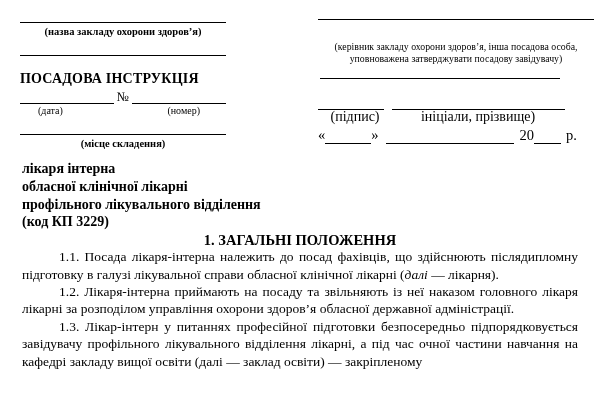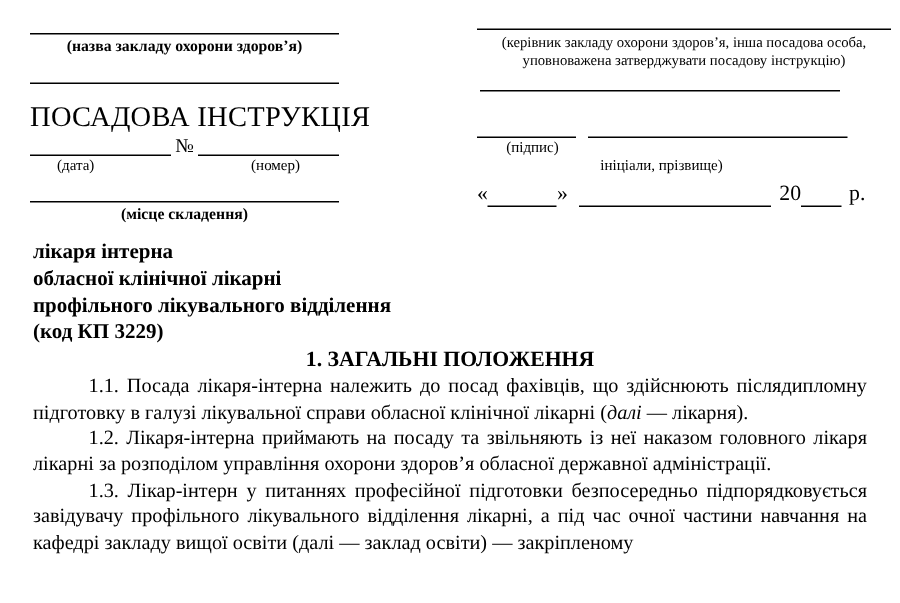--- a/index.html
+++ b/index.html
@@ -9,38 +9,38 @@
     font-family:"Liberation Serif","DejaVu Serif",serif;
   }
   .uline { border-bottom:1px solid #000; }
   .center { text-align:center;font-weight:bold; }
 
   
   .col-left { position:absolute; left:20px; top:2px; width:206px; }
   .l-line1 { height:20px; }
   .l-label1 { margin-top:3px; font-size:10.5px; line-height:12px; }
   .l-line2 { height:17px; }
-  .doc-title { margin-top:13px; font-weight:normal; font-size:19px; line-height:20px; letter-spacing:0.2px; white-space:nowrap; }
+  .doc-title { margin-top:13px; font-weight:bold; font-size:14px; line-height:20px; letter-spacing:0.2px; white-space:nowrap; }
   .numrow { display:flex; align-items:flex-end; height:15px; }
   .numrow .seg { flex:1; border-bottom:1px solid #000; height:100%; }
   .no-sign { font-size:13px; line-height:14px; padding:0 3px; }
   .labrow { display:flex; justify-content:space-between; padding:1px 26px 0 18px; font-size:10px; line-height:12px; }
   .l-line3 { height:17px; }
   .l-label3 { margin-top:3px; font-size:10.5px; line-height:12px; }
 
   
   .col-right { position:absolute; left:318px; top:2px; width:276px; }
   .approve-title { font-size:16px; line-height:18px; letter-spacing:1px; }
   .r-line1 { height:17px; }
-  .r-label { margin-top:3px; font-size:9.8px; line-height:11.5px; text-align:center; }
+  .r-label { margin-top:21px; font-size:9.8px; line-height:11.5px; text-align:center; }
   .r-line2 { height:14px; width:240px; margin-left:2px; }
   .sigrow { display:flex; margin-top:16px; }
   .sigrow .short { width:66px; border-bottom:1px solid #000; height:14px; }
   .sigrow .long { flex:1; margin-left:8px; margin-right:29px; border-bottom:1px solid #000; height:14px; }
-  .siglabels { display:flex; font-size:10px; line-height:12px; margin-top:1px;flex-direction:column; }
+  .siglabels { display:flex; font-size:14px; line-height:12px; margin-top:1px; }
   .siglab1 { width:74px; text-align:center; }
   .siglab2 { flex:1; text-align:center; margin-right:30px; }
   .daterow { margin-top:3px; font-size:14.5px; line-height:18px; display:flex; align-items:flex-end; }
   .daterow .seg { border-bottom:1px solid #000; height:14px; display:inline-block; }
   .dayseg { width:46px; }
   .monthseg { width:128px; margin-left:7px; }
   .yearseg { width:27px; }
   .yprefix { margin-left:6px; }
   .ysuffix { margin-left:5px; }
 
@@ -69,21 +69,21 @@
       <span>(дата)</span>
       <span>(номер)</span>
     </div>
     <div class="uline l-line3"></div>
     <div class="l-label3 center">(місце складення)</div>
   </div>
 
   <div class="col-right">
     <div class="uline r-line1"></div>
     <div class="r-label">(керівник закладу охорони здоров’я, інша посадова особа,</div>
-    <div class="r-label" style="margin-top:0;">уповноважена затверджувати посадову інструкцію)</div>
+    <div class="r-label" style="margin-top:0;">уповноважена затверджувати посадову завідувачу)</div>
     <div class="uline r-line2"></div>
     <div class="sigrow">
       <span class="short"></span>
       <span class="long"></span>
     </div>
     <div class="siglabels">
       <span class="siglab1">(підпис)</span>
       <span class="siglab2">ініціали, прізвище)</span>
     </div>
     <div class="daterow">

